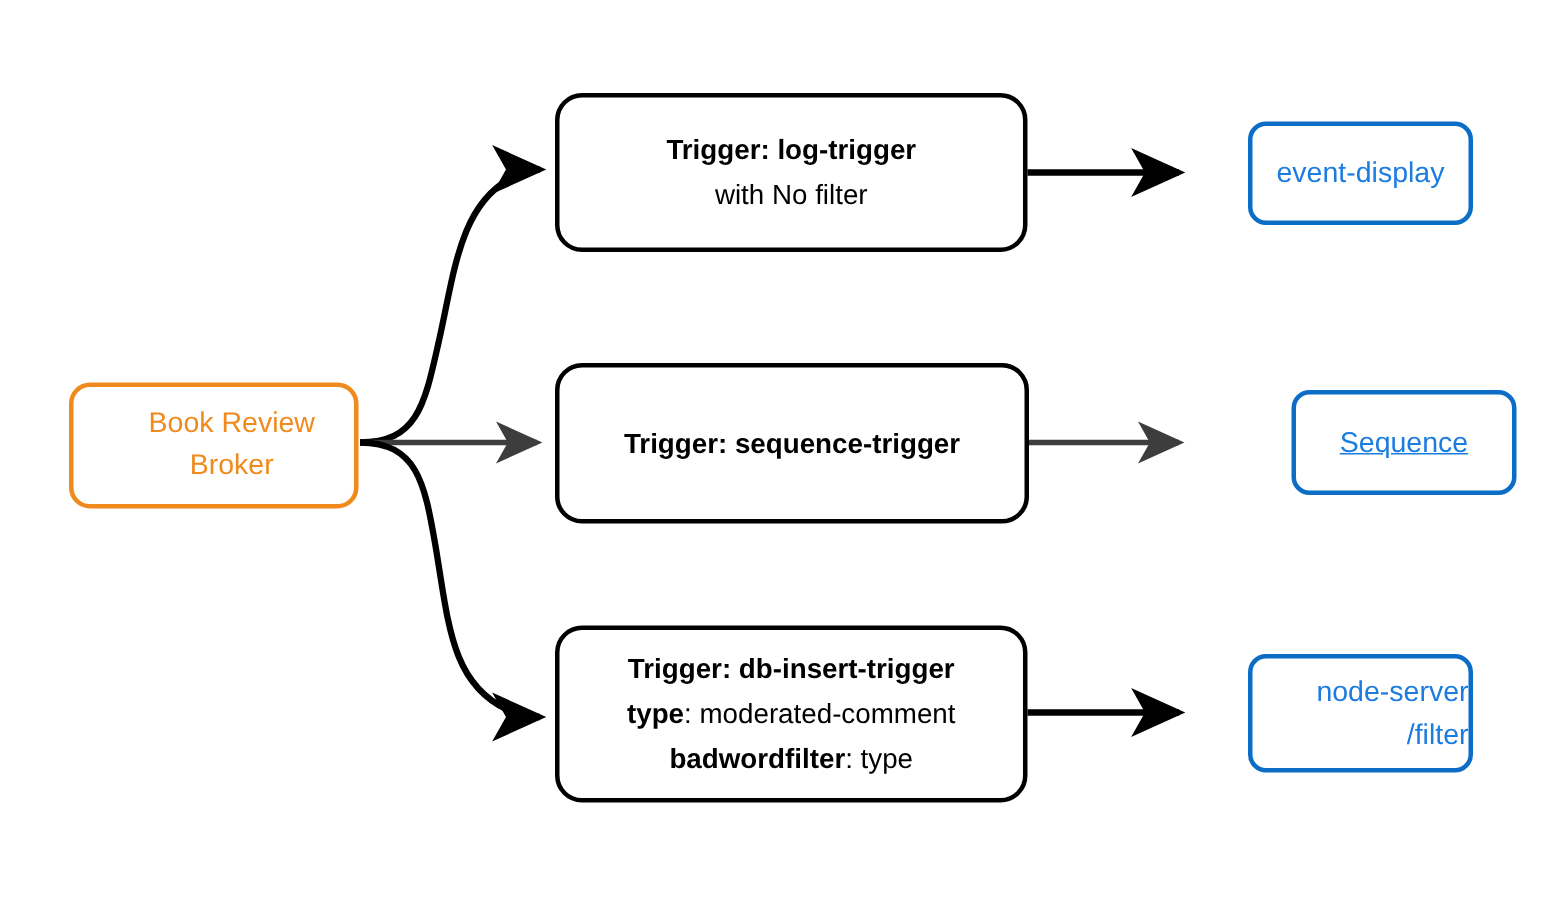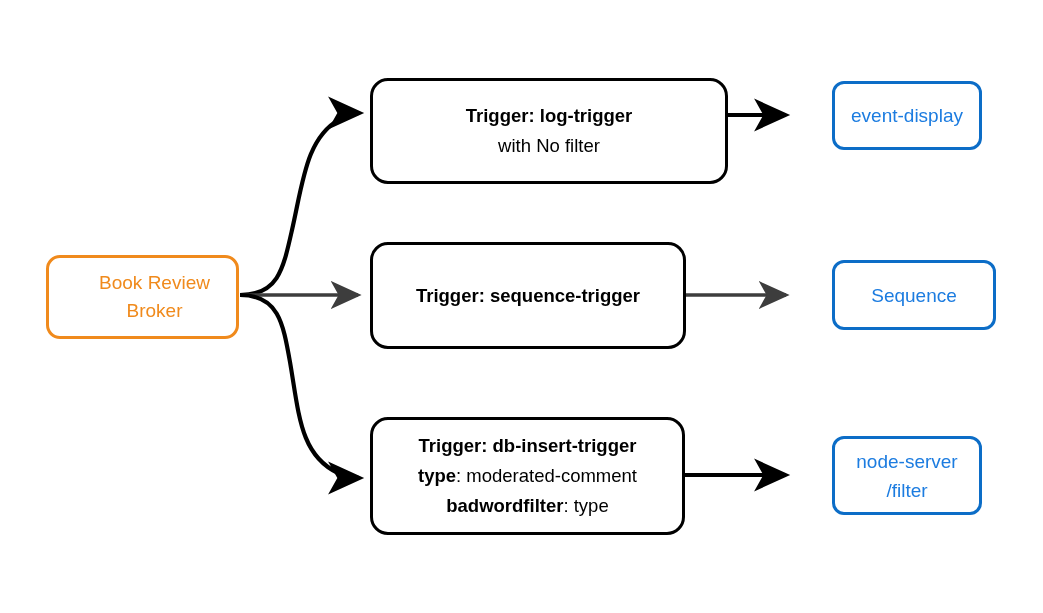--- a/index.html
+++ b/index.html
@@ -91,21 +91,21 @@
     <path d="M686,295 L786,295" fill="none" stroke="#3D3D3D" stroke-width="3.6" marker-end="url(#arrowGray)"></path>
 
     <path d="M685,475 L786,475" fill="none" stroke="#000000" stroke-width="4.2" marker-end="url(#arrowBlack)"></path>
   </svg>
 
   <div class="node node-broker" style="left:46px; top:255px; width:193px; height:84px;">
     <div class="line">Book Review</div>
     <div class="line">Broker</div>
   </div>
 
-  <div class="node node-trigger" style="left:370px; top:62px; width:358px; height:106px;margin-top:16px;">
+  <div class="node node-trigger" style="left:370px; top:62px; width:315px; height:106px;">
     <div class="line">
       <span class="b">Trigger: log-trigger</span>
     </div>
     <div class="line">
       <span class="b"></span><span>with No filter</span>
     </div>
   </div>
 
   <div class="node node-trigger" style="left:370px; top:242px; width:316px; height:107px;">
     <div class="line">
@@ -122,22 +122,22 @@
     </div>
     <div class="line">
       <span class="b">badwordfilter</span><span>: type</span>
     </div>
   </div>
 
   <div class="node node-target" style="left:795px; top:81px; width:150px; height:69px;">
     <div class="line">event-display</div>
   </div>
 
-  <div class="node node-target" style="left:795px; top:260px; width:164px; height:70px;">
+  <div class="node node-target" style="left:824px; top:260px; width:150px; height:70px;text-decoration:underline;">
     <div class="line">Sequence</div>
   </div>
 
-  <div class="node node-target" style="left:795px; top:436px; width:150px; height:79px;">
+  <div class="node node-target" style="left:795px; top:436px; width:150px; height:79px;align-items:flex-end;">
     <div class="line">node-server</div>
     <div class="line">/filter</div>
   </div>
 
 </div>
 
 </body></html>

